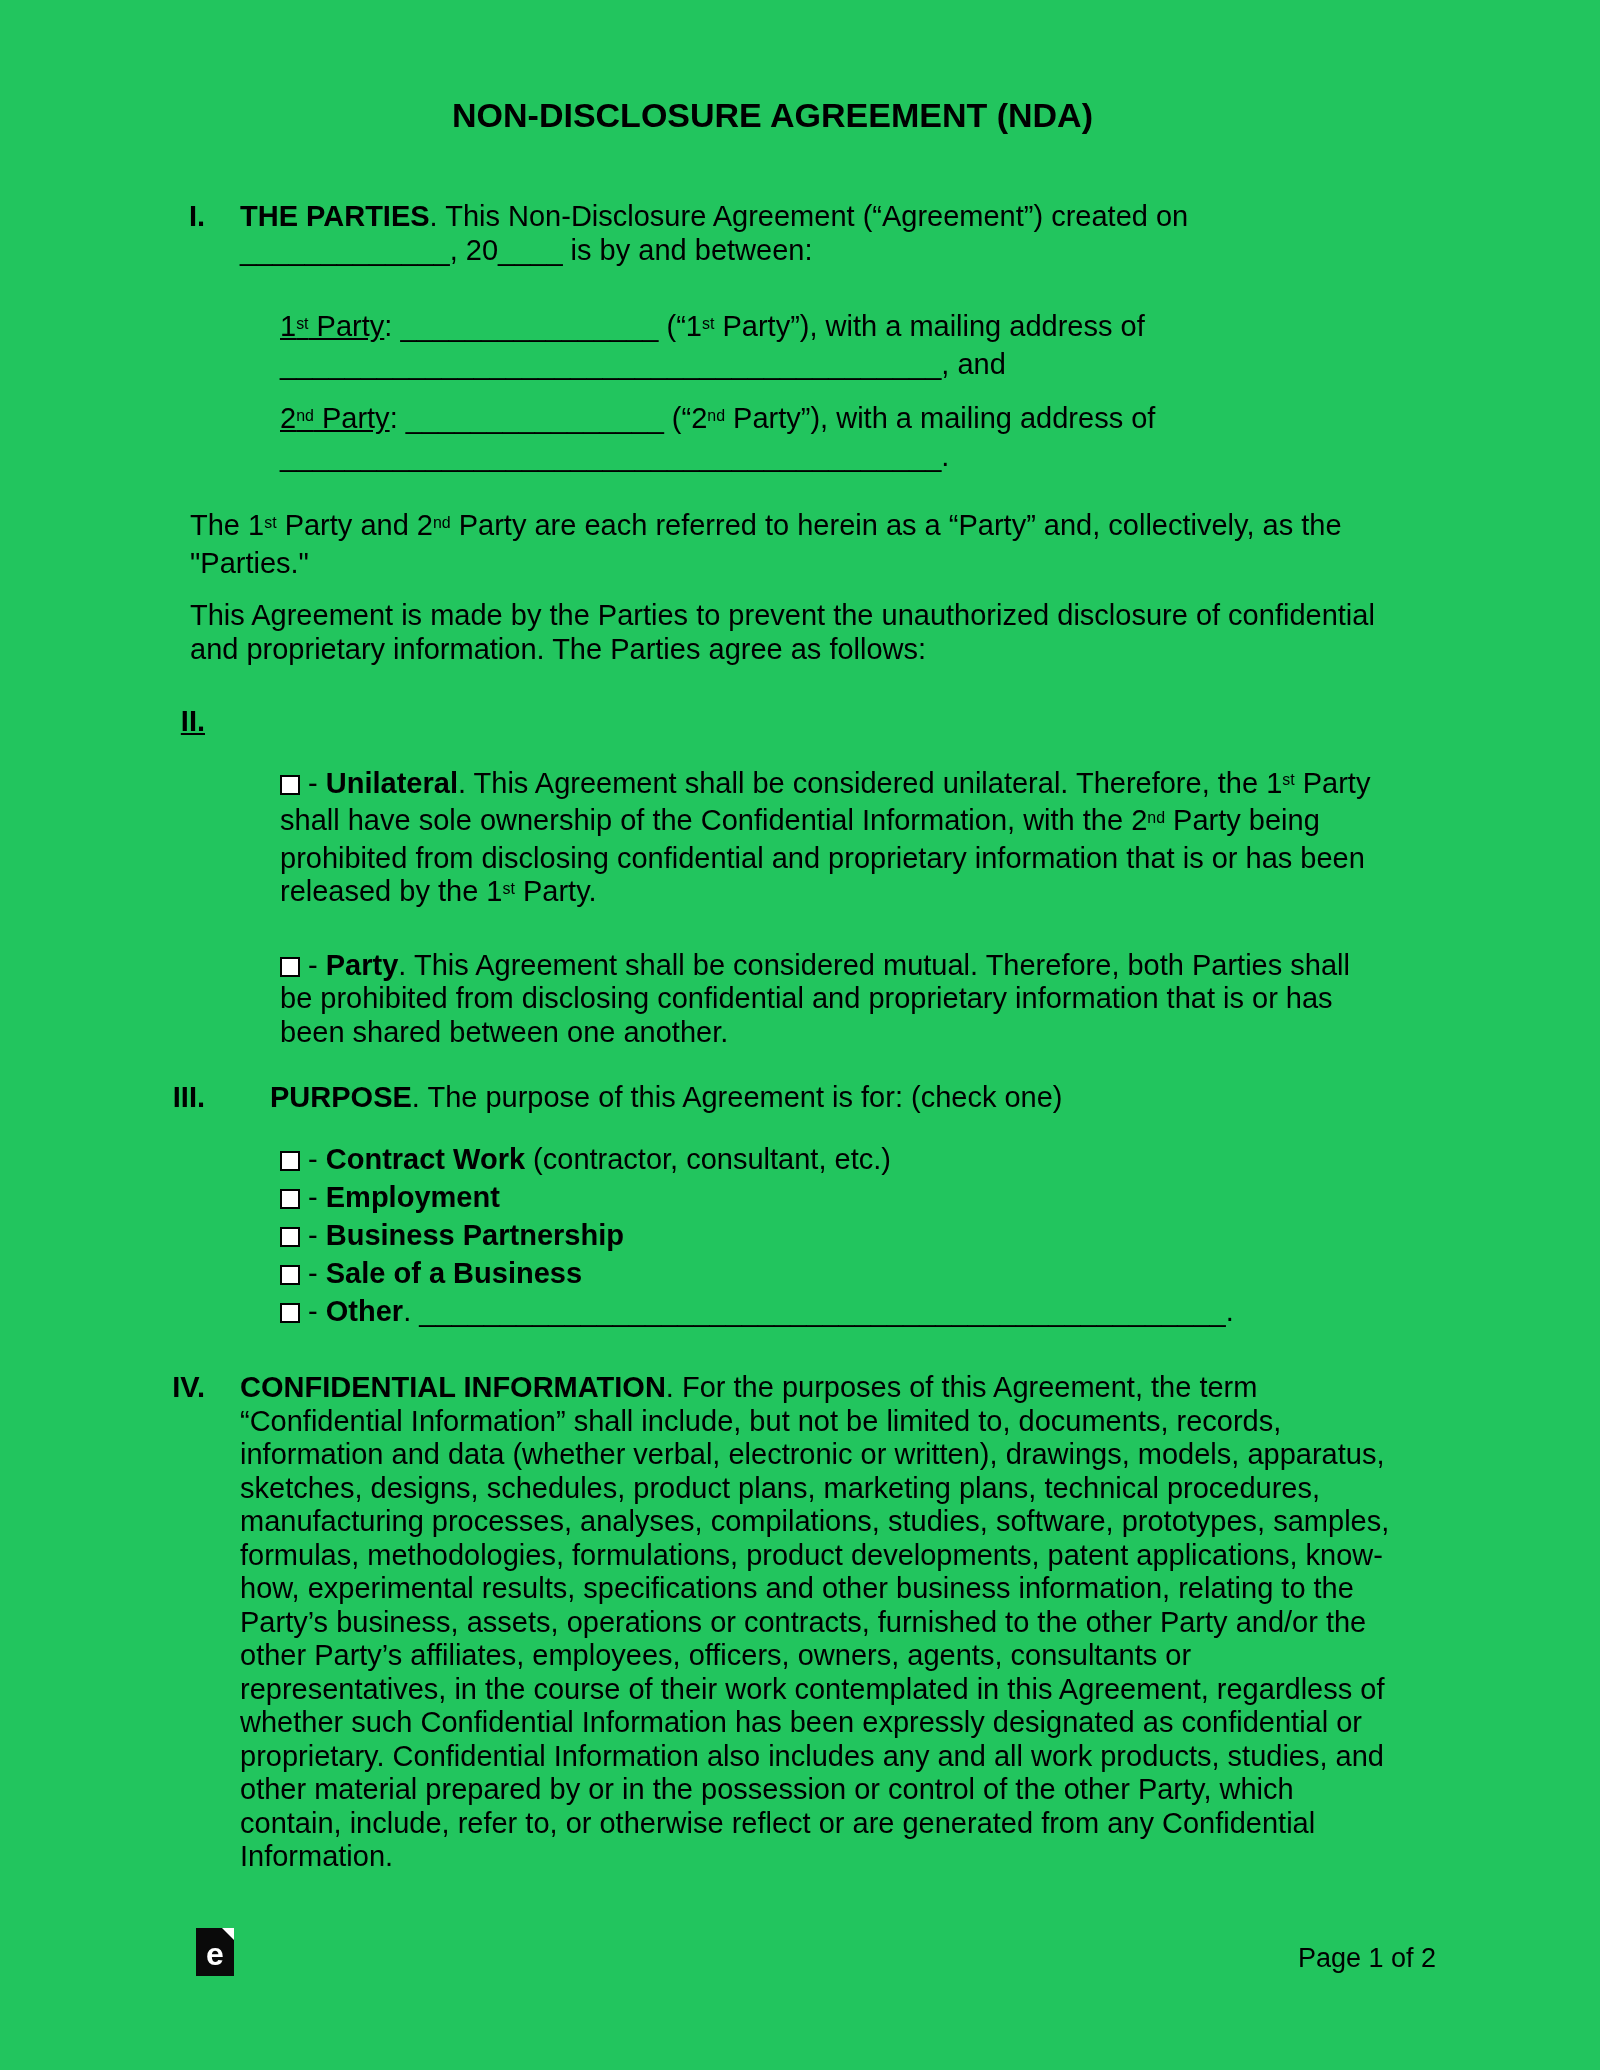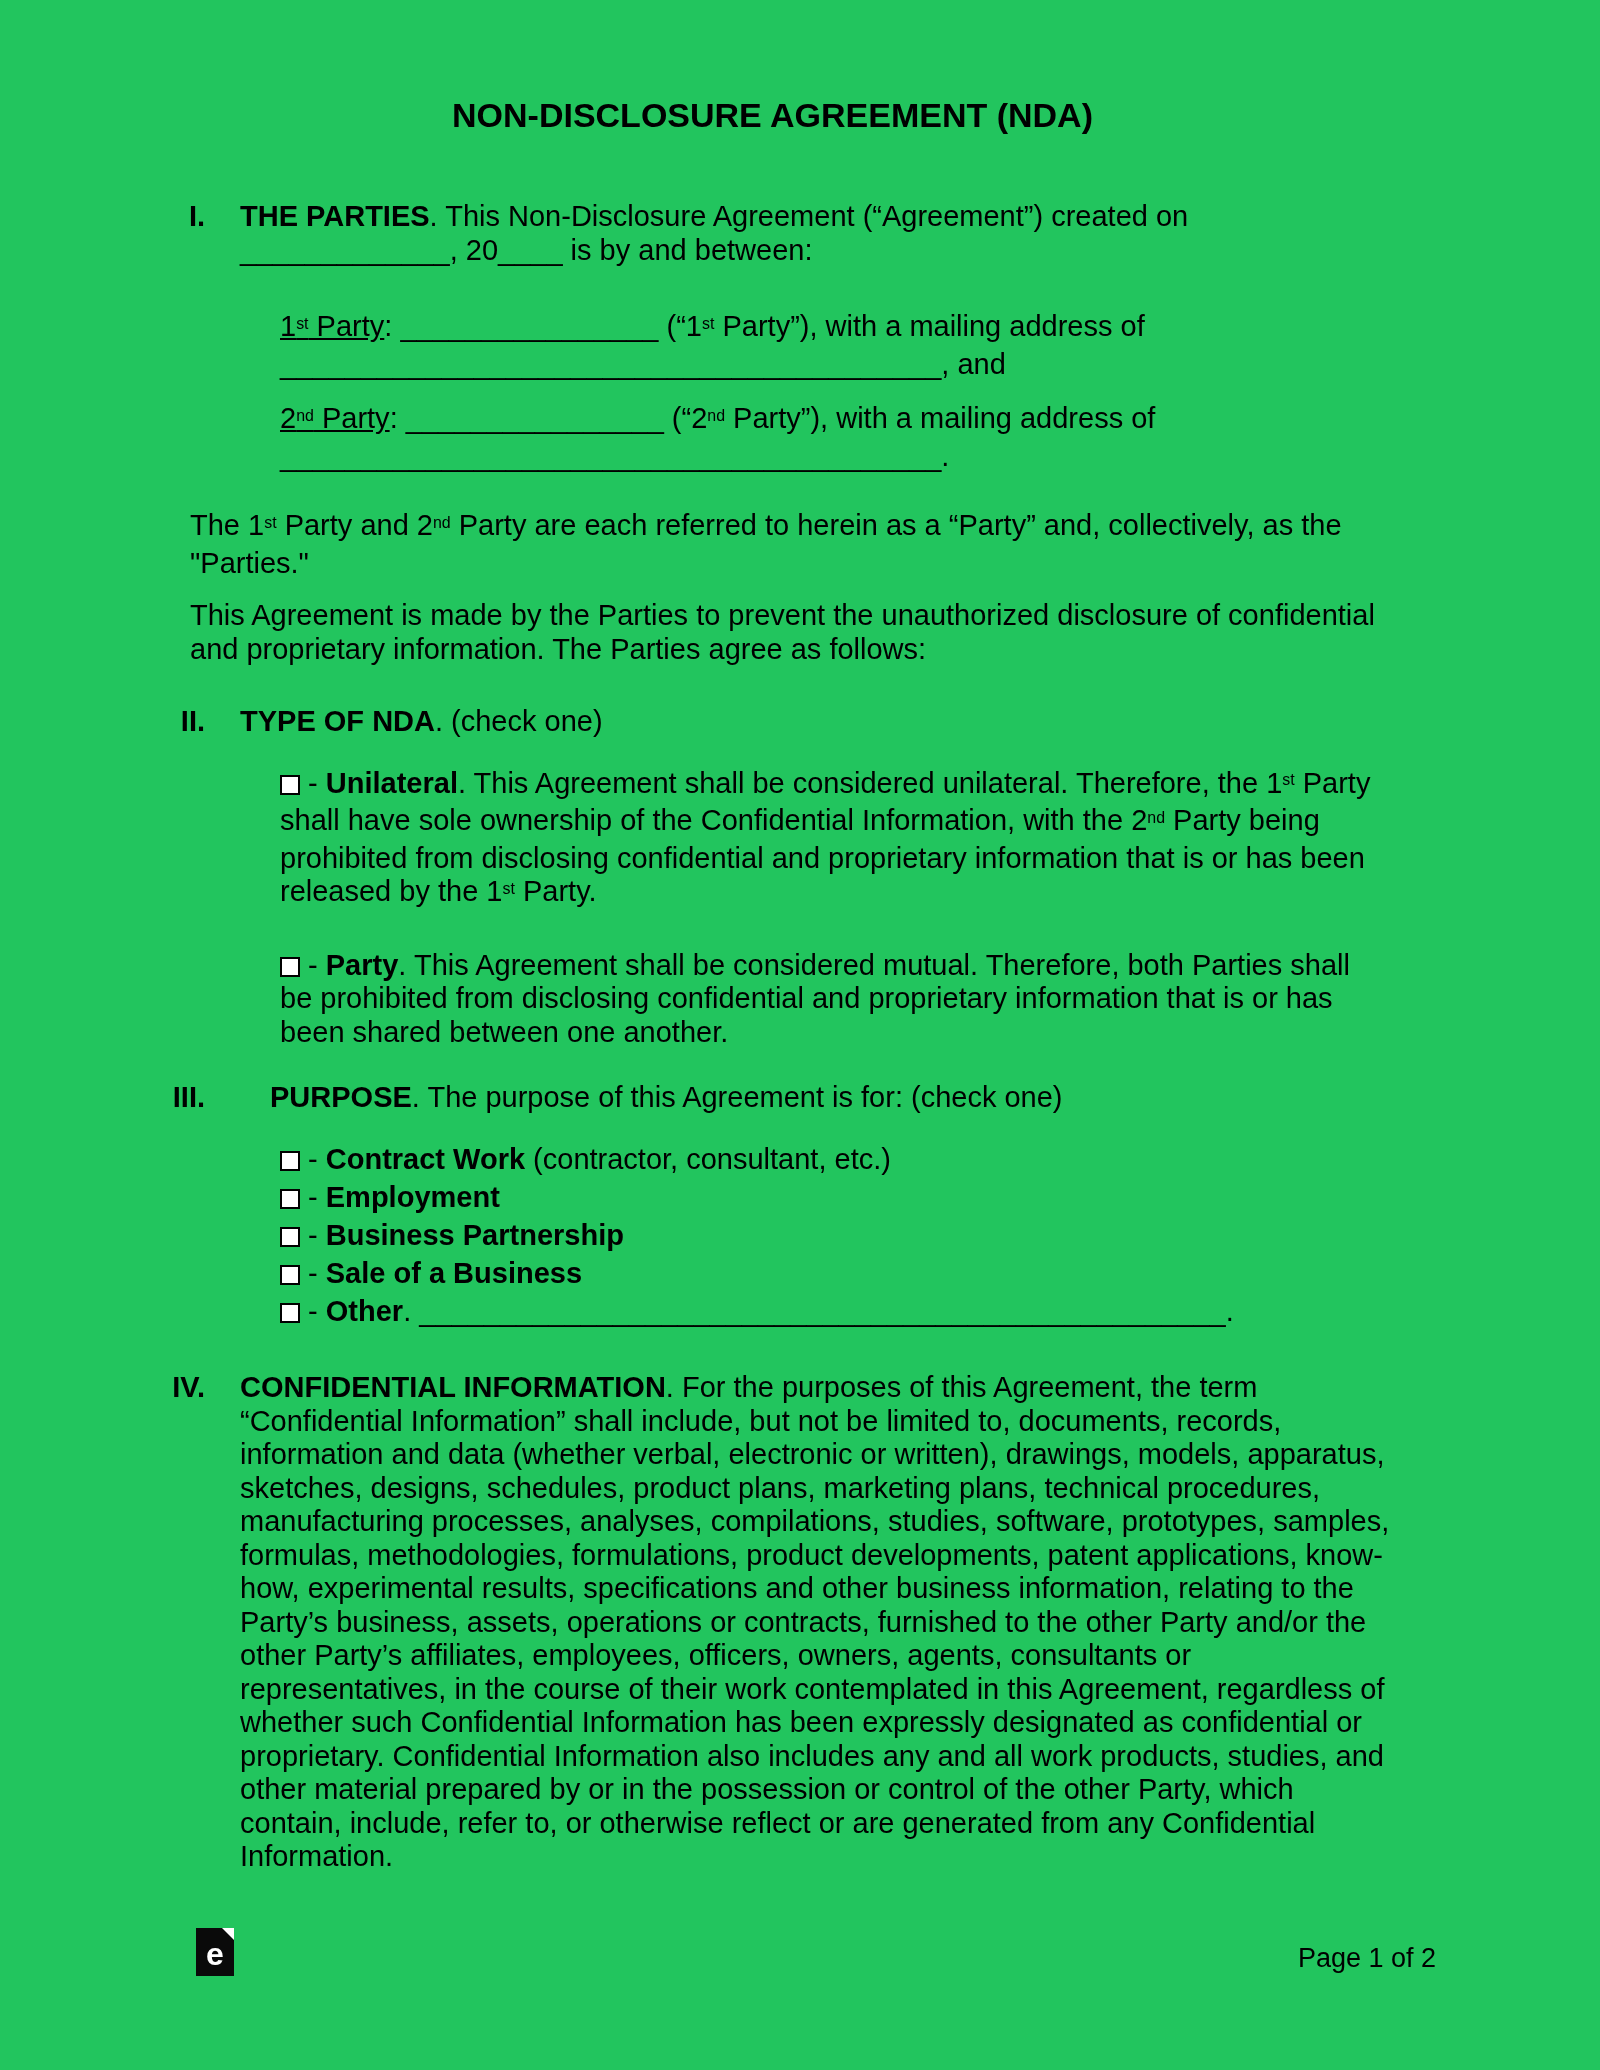--- a/index.html
+++ b/index.html
@@ -37,21 +37,21 @@
     width:20px; height:20px;
     border:2px solid #000;
     vertical-align:-2px;
     background:#fff;
   }
   .mb-sec1   { margin-bottom:43px; }
   .mb-party1 { margin-bottom:21px; }
   .mb-party2 { margin-bottom:36px; }
   .mb-paraA  { margin-bottom:19px; }
   .mb-paraB  { margin-bottom:39px; }
-  .mb-hdr2   { margin-bottom:28px; }
+  .mb-hdr2   { margin-bottom:28px;text-decoration:underline; }
   .mb-uni    { margin-bottom:36px; }
   .mb-mut    { margin-bottom:32px; }
   .mb-hdr3   { margin-bottom:28px;gap:30px; }
   .opt       { margin-bottom:4.5px; }
   .mt-sec4   { margin-top:43px; }
   .logo {
     position:absolute; left:196px; top:1928px;
     width:38px; height:48px;
     background:#0a0a0a;
   }
@@ -100,23 +100,20 @@
   </div>
 
   <div class="hang mb-paraA">
     <span>The 1</span><span class="sp">st</span><span> Party and 2</span><span class="sp">nd</span><span> Party are each referred to herein as a “Party” and, collectively, as the "Parties."</span>
   </div>
 
   <div class="hang mb-paraB">This Agreement is made by the Parties to prevent the unauthorized disclosure of confidential and proprietary information. The Parties agree as follows:</div>
 
   <div class="sec mb-hdr2">
     <div class="num">II.</div>
-    <div class="stx">
-      <span class="b">TYPE OF NDA</span><span>. (check one)</span>
-    </div>
   </div>
 
   <div class="sub mb-uni">
     <span class="cb"></span><span> - </span><span class="b">Unilateral</span><span>. This Agreement shall be considered unilateral. Therefore, the 1</span><span class="sp">st</span><span> Party shall have sole ownership of the Confidential Information, with the 2</span><span class="sp">nd</span><span> Party being prohibited from disclosing confidential and proprietary information that is or has been released by the 1</span><span class="sp">st</span><span> Party.</span>
   </div>
 
   <div class="sub mb-mut">
     <span class="cb"></span><span> - </span><span class="b">Party</span><span>. This Agreement shall be considered mutual. Therefore, both Parties shall be prohibited from disclosing confidential and proprietary information that is or has been shared between one another.</span>
   </div>
 

